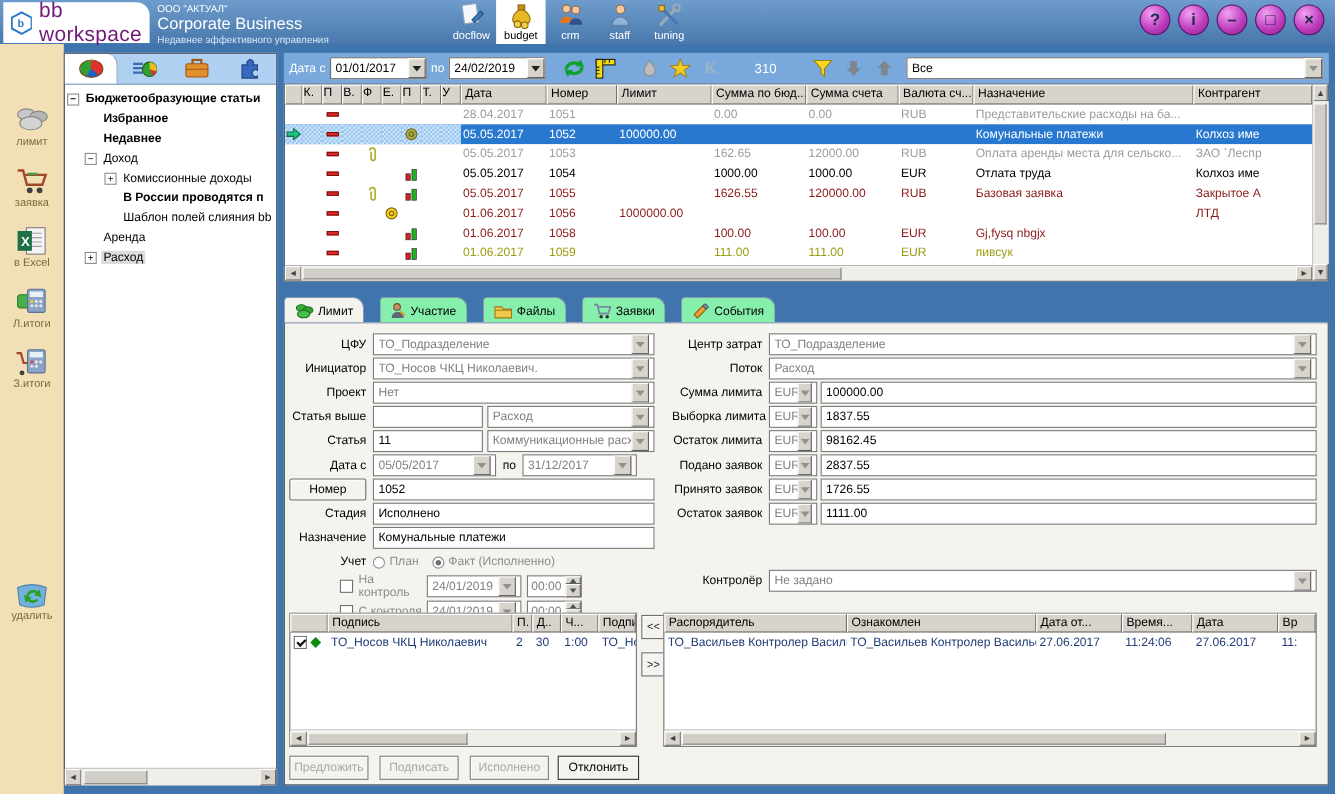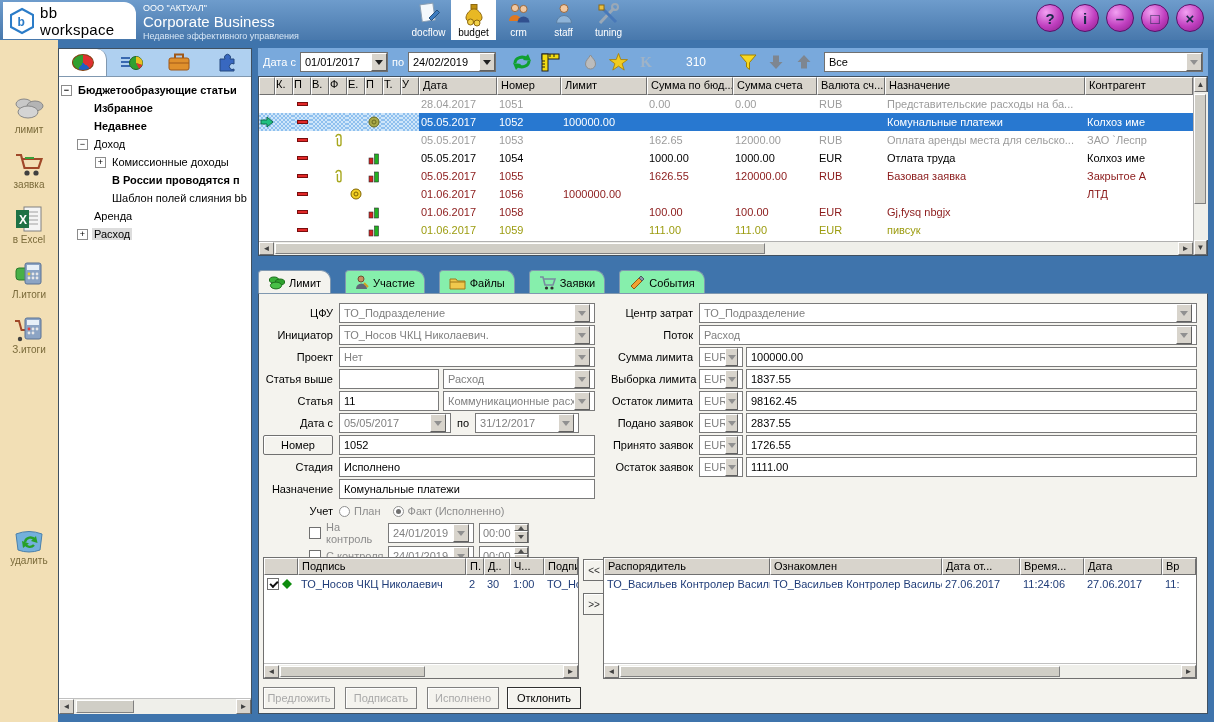--- a/index.html
+++ b/index.html
@@ -3,21 +3,21 @@
 <meta charset="utf-8">
 <style>
   *{box-sizing:border-box;margin:0;padding:0}
   html,body{width:1214px;height:722px;overflow:hidden}
   body{font-family:"Liberation Sans",sans-serif;font-size:11px;background:#3F74AC;color:#000}
   .win{position:relative;width:1214px;height:722px;background:#3F74AC;overflow:hidden}
 
   
   .hdr{position:absolute;left:0;top:0;width:1214px;height:40px;background:linear-gradient(#6E9CCC,#4878AC)}
   .logo-box{position:absolute;left:3px;top:2px;width:133px;height:37px;background:#fff;border-radius:0 12px 0 0;display:flex;align-items:center;gap:6px;padding:0 7px}
-  .logo-text{color:#000000;font-size:15px;letter-spacing:.3px}
+  .logo-text{color:#701a75;font-size:19px;letter-spacing:.3px}
   .company{position:absolute;left:143px;top:3px;color:#fff;line-height:1.15}
   .company .c1{font-size:9px}
   .company .c2{font-size:15px}
   .company .c3{font-size:9px;color:#D6E6F6}
   .modules{position:absolute;left:406px;top:0;height:40px;display:flex}
   .module{width:45px;height:40px;display:flex;flex-direction:column;align-items:center;justify-content:flex-end;padding-bottom:2px;color:#fff;font-size:10px;cursor:default}
   .module.active{background:#fff;color:#000}
   .winbtns{position:absolute;right:10px;top:4px;display:flex;gap:7px}
   .wbtn{width:28px;height:28px;border-radius:50%;background:radial-gradient(circle at 35% 28%,#F2A0F2,#C040C0 55%,#8A1E8A);border:1px solid #5A106A;display:flex;align-items:center;justify-content:center;color:#1A2A4A;font-weight:bold;font-size:15px}
 
@@ -953,20 +953,29 @@
           <span class="val">EUR</span>
           <span class="ddb" style="width:13px">
             <span class="tri dis"></span>
           </span>
         </div>
         <div class="tfield" style="flex:1;margin-left:3px">
           <span class="val">1111.00</span>
         </div>
       </div>
 
+    <div class="frow" style="left:352px;top:224px;width:586px">
+        <span class="flabel" style="width:88px">Контролёр</span>
+        <div class="tfield dis" style="flex:1">
+          <span class="val">Не задано</span>
+          <span class="ddb">
+            <span class="tri dis"></span>
+          </span>
+        </div>
+      </div>
 
     <div class="sigtable" style="left:4px;top:263px;width:316px;height:122px">
       <div class="sh">
         <span class="th" style="width:34px"></span>
         <span class="th" style="width:168px">Подпись</span>
         <span class="th" style="width:18px">П.</span>
         <span class="th" style="width:26px">Д..</span>
         <span class="th" style="width:34px">Ч...</span>
         <span class="th" style="flex:1">Подпис</span>
       </div>

